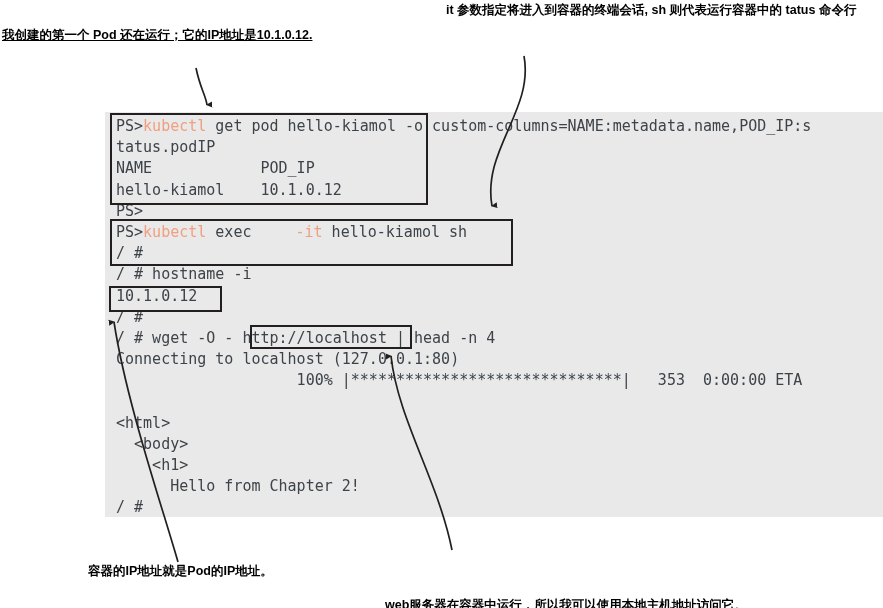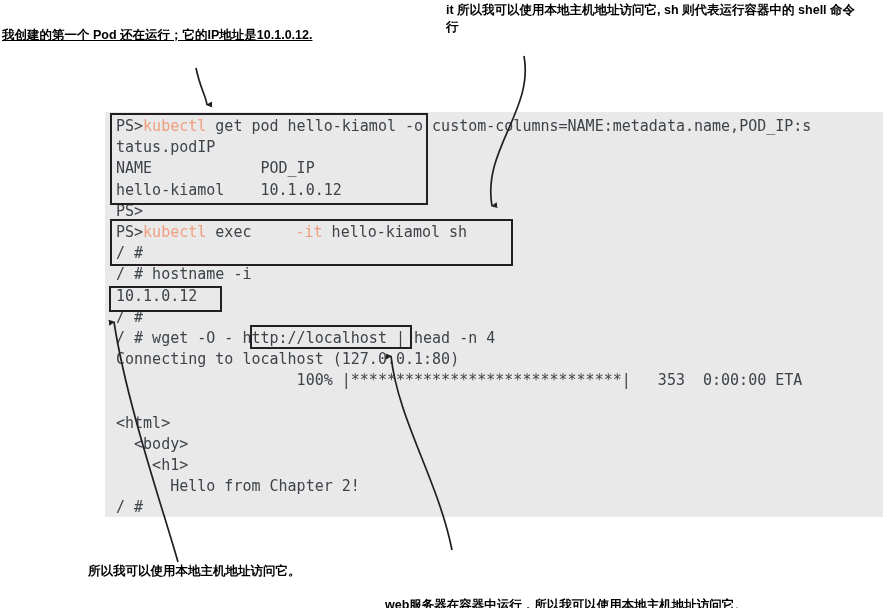--- a/index.html
+++ b/index.html
@@ -76,23 +76,23 @@
     left: 0; top: 0;
     width: 883px; height: 608px;
     pointer-events: none;
   }
 </style>
 </head>
 <body>
 
 <div class="annot" id="annot-pod-ip">我创建的第一个 Pod 还在运行；它的IP地址是10.1.0.12.</div>
 
-<div class="annot" id="annot-it-flag">it 所以我可以使用本地主机地址访问它, sh 则代表运行容器中的 shell 命令行</div>
+<div class="annot" id="annot-it-flag">it 参数指定将进入到容器的终端会话, sh 则代表运行容器中的 tatus 命令行</div>
 
-<div class="annot" id="annot-container-ip">所以我可以使用本地主机地址访问它。</div>
+<div class="annot" id="annot-container-ip">容器的IP地址就是Pod的IP地址。</div>
 
 <div class="annot" id="annot-web-server">web服务器在容器中运行，所以我可以使用本地主机地址访问它。</div>
 
 <div id="terminal">
   <div class="lines" id="terminal-lines"><span class="ln"><span>PS&gt;</span><span class="cmd">kubectl</span><span> get pod hello-kiamol -o custom-columns=NAME:metadata.name,POD_IP:s</span></span><span class="ln"><span>tatus.podIP</span></span><span class="ln"><span>NAME            POD_IP</span></span><span class="ln"><span>hello-kiamol    10.1.0.12</span></span><span class="ln"><span>PS&gt;</span></span><span class="ln"><span>PS&gt;</span><span class="cmd">kubectl</span><span> exec </span><span class="flag">-it</span><span> hello-kiamol sh</span></span><span class="ln"><span>/ #</span></span><span class="ln"><span>/ # hostname -i</span></span><span class="ln"><span>10.1.0.12</span></span><span class="ln"><span>/ #</span></span><span class="ln"><span>/ # wget -O - http://localhost | head -n 4</span></span><span class="ln"><span>Connecting to localhost (127.0.0.1:80)</span></span><span class="ln"><span>                    100% |******************************|   353  0:00:00 ETA</span></span><span class="ln">&nbsp;</span><span class="ln"><span>&lt;html&gt;</span></span><span class="ln"><span>  &lt;body&gt;</span></span><span class="ln"><span>    &lt;h1&gt;</span></span><span class="ln"><span>      Hello from Chapter 2!</span></span><span class="ln"><span>/ #</span></span></div>
 </div>
 
 <div class="hl" id="hl-get-pod"></div>
 <div class="hl" id="hl-exec"></div>
 <div class="hl" id="hl-ip-result"></div>

